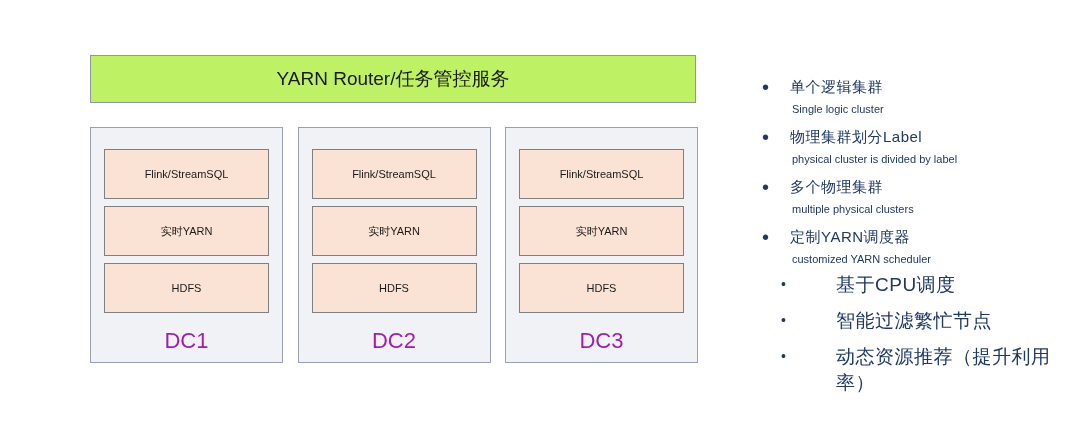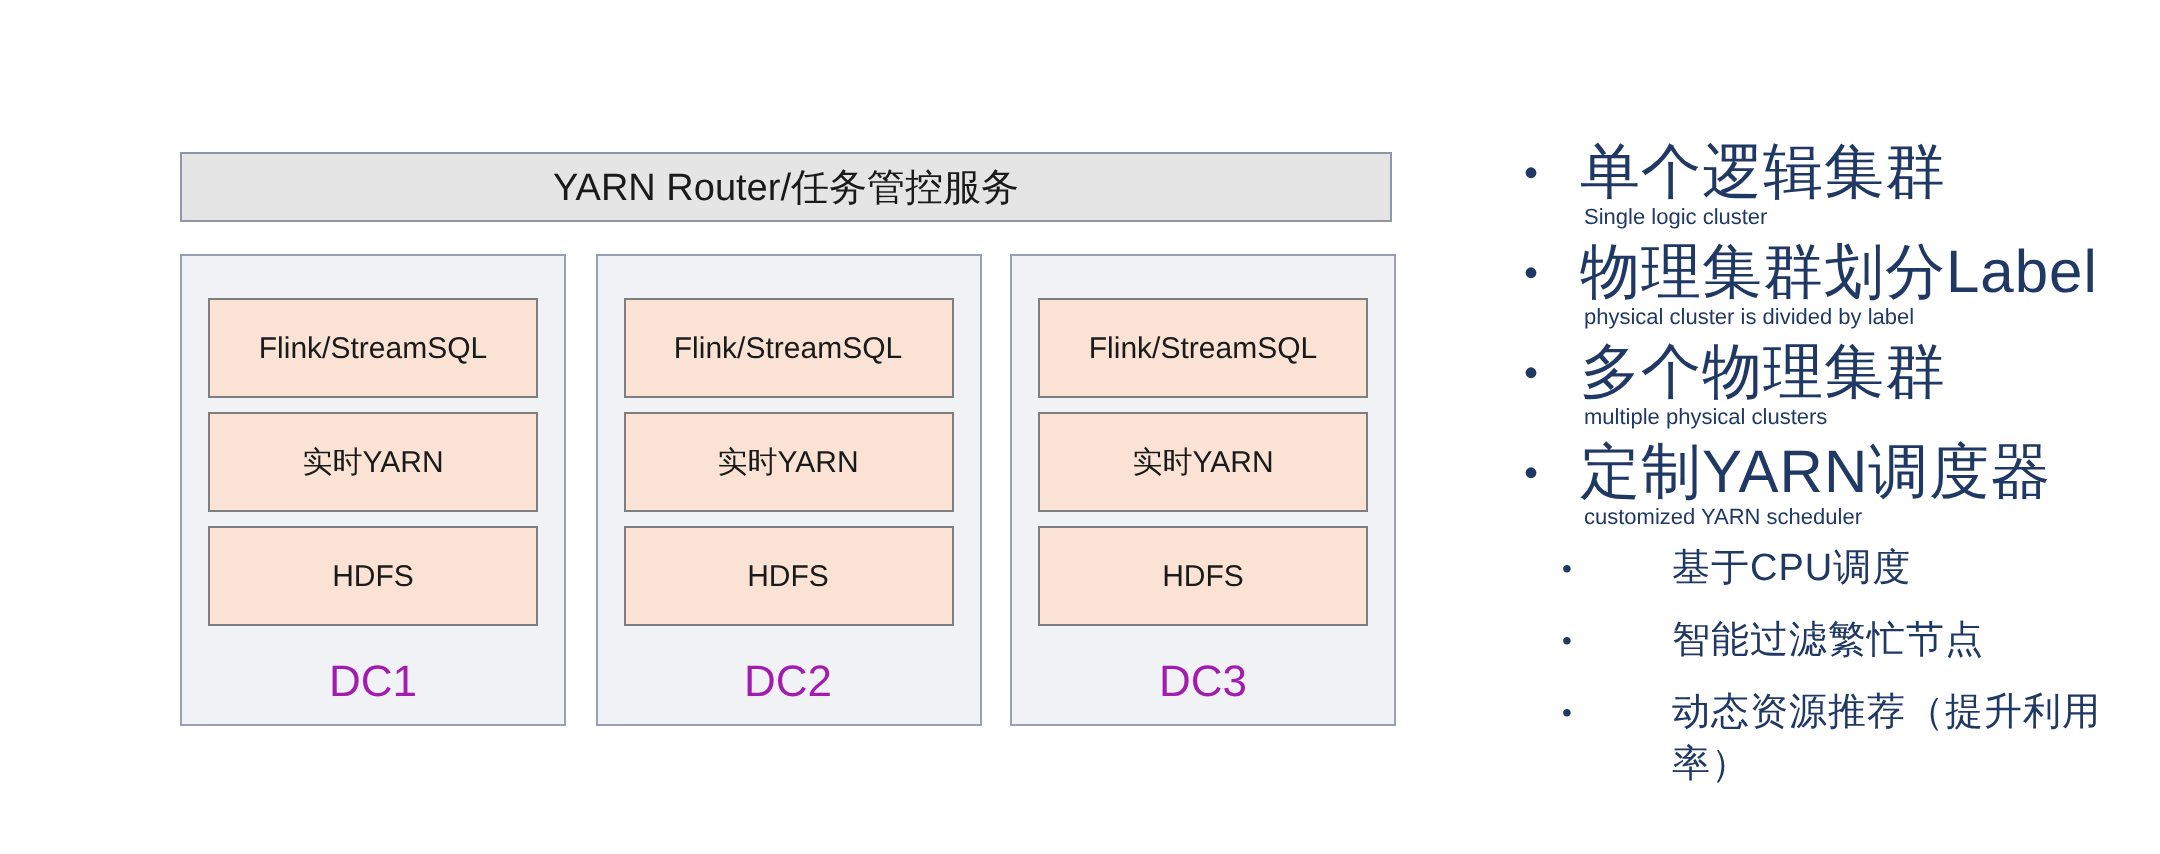--- a/index.html
+++ b/index.html
@@ -7,23 +7,23 @@
     width: 1080px; height: 427px;
     background: #ffffff;
     font-family: "Liberation Sans", sans-serif;
     position: relative;
     overflow: hidden;
     color: #1a1a1a;
   }
 
   
   .banner {
-    position: absolute; left: 90px; top: 76px;
-    width: 606px; height: 35px;
-    background: #e5e5e5;
+    position: absolute; left: 90px; top: 55px;
+    width: 606px; height: 48px;
+    background: #bef264;
     border: 1.5px solid #8E96A8;
     box-sizing: border-box;
     display: flex; align-items: center; justify-content: center;
     font-size: 19px;
     color: #1a1a1a;
   }
   .columns {
     position: absolute; left: 90px; top: 127px;
     width: 608px; height: 236px;
     display: flex; justify-content: space-between;
@@ -35,21 +35,21 @@
     box-sizing: border-box;
     display: flex; flex-direction: column; align-items: center;
     padding: 21px 13px 0 13px;
   }
   .layer {
     width: 100%; height: 50px; flex: 0 0 50px;
     background: #FAE3D4;
     border: 1px solid #7F7F7F;
     box-sizing: border-box;
     display: flex; align-items: center; justify-content: center;
-    font-size: 15px;
+    font-size: 11px;
     margin-bottom: 7px;
     color: #1a1a1a;
   }
   .dc-name {
     flex: 1;
     display: flex; align-items: center; justify-content: center;
     font-size: 22px;
     color: #a21caf;
   }
 
@@ -60,21 +60,21 @@
     color: #1F3864;
   }
   .note-head { display: flex; align-items: flex-start; }
   .bullet {
     flex: 0 0 45px;
     box-sizing: border-box;
     padding-left: 17px;
     font-size: 20px; line-height: 30px;
   }
   .bullet::before { content: "•"; }
-  .note-title { font-size: 30px; line-height: 30px; letter-spacing: 0.5px; }
+  .note-title { font-size: 15px; line-height: 30px; letter-spacing: 0.5px; }
   .note-caption {
     margin: 1px 0 6px 47px;
     font-size: 11px; line-height: 13px;
   }
   .subnotes { margin-top: 6px; }
   .sub { display: flex; align-items: flex-start; margin-bottom: 10px; gap: 31px; }
   .sub-bullet {
     flex: 0 0 60px;
     box-sizing: border-box;
     padding-left: 36px;

